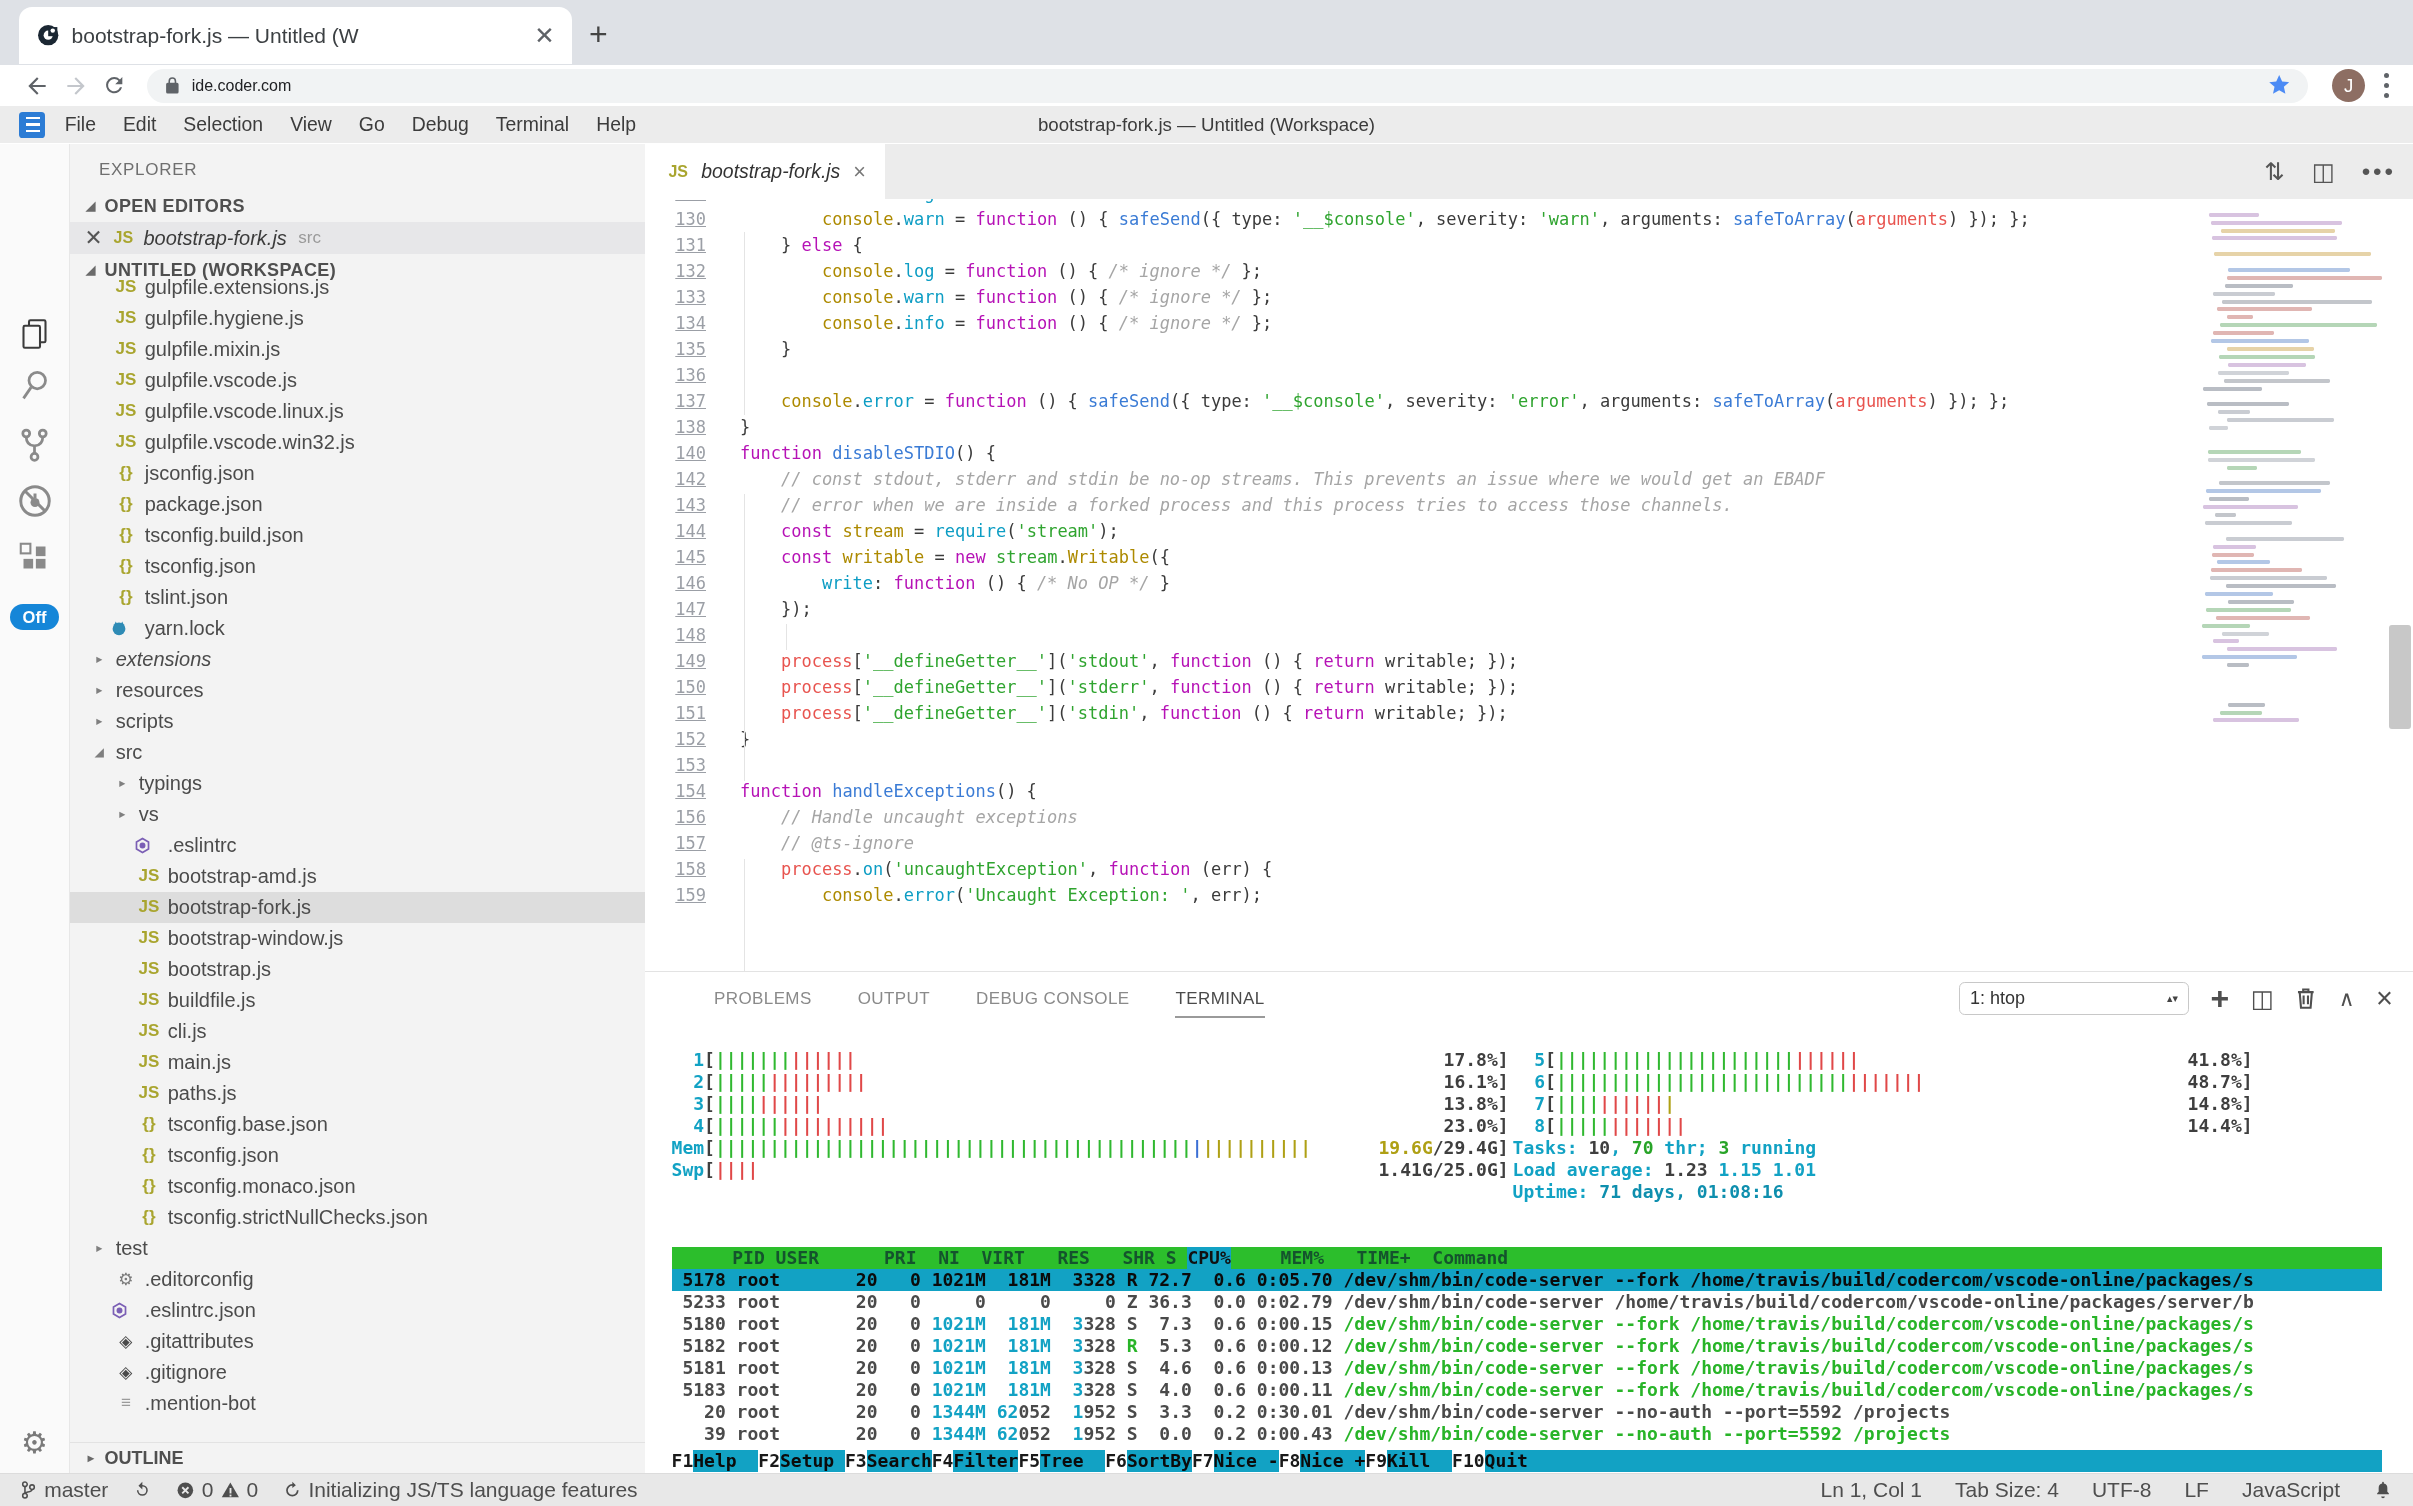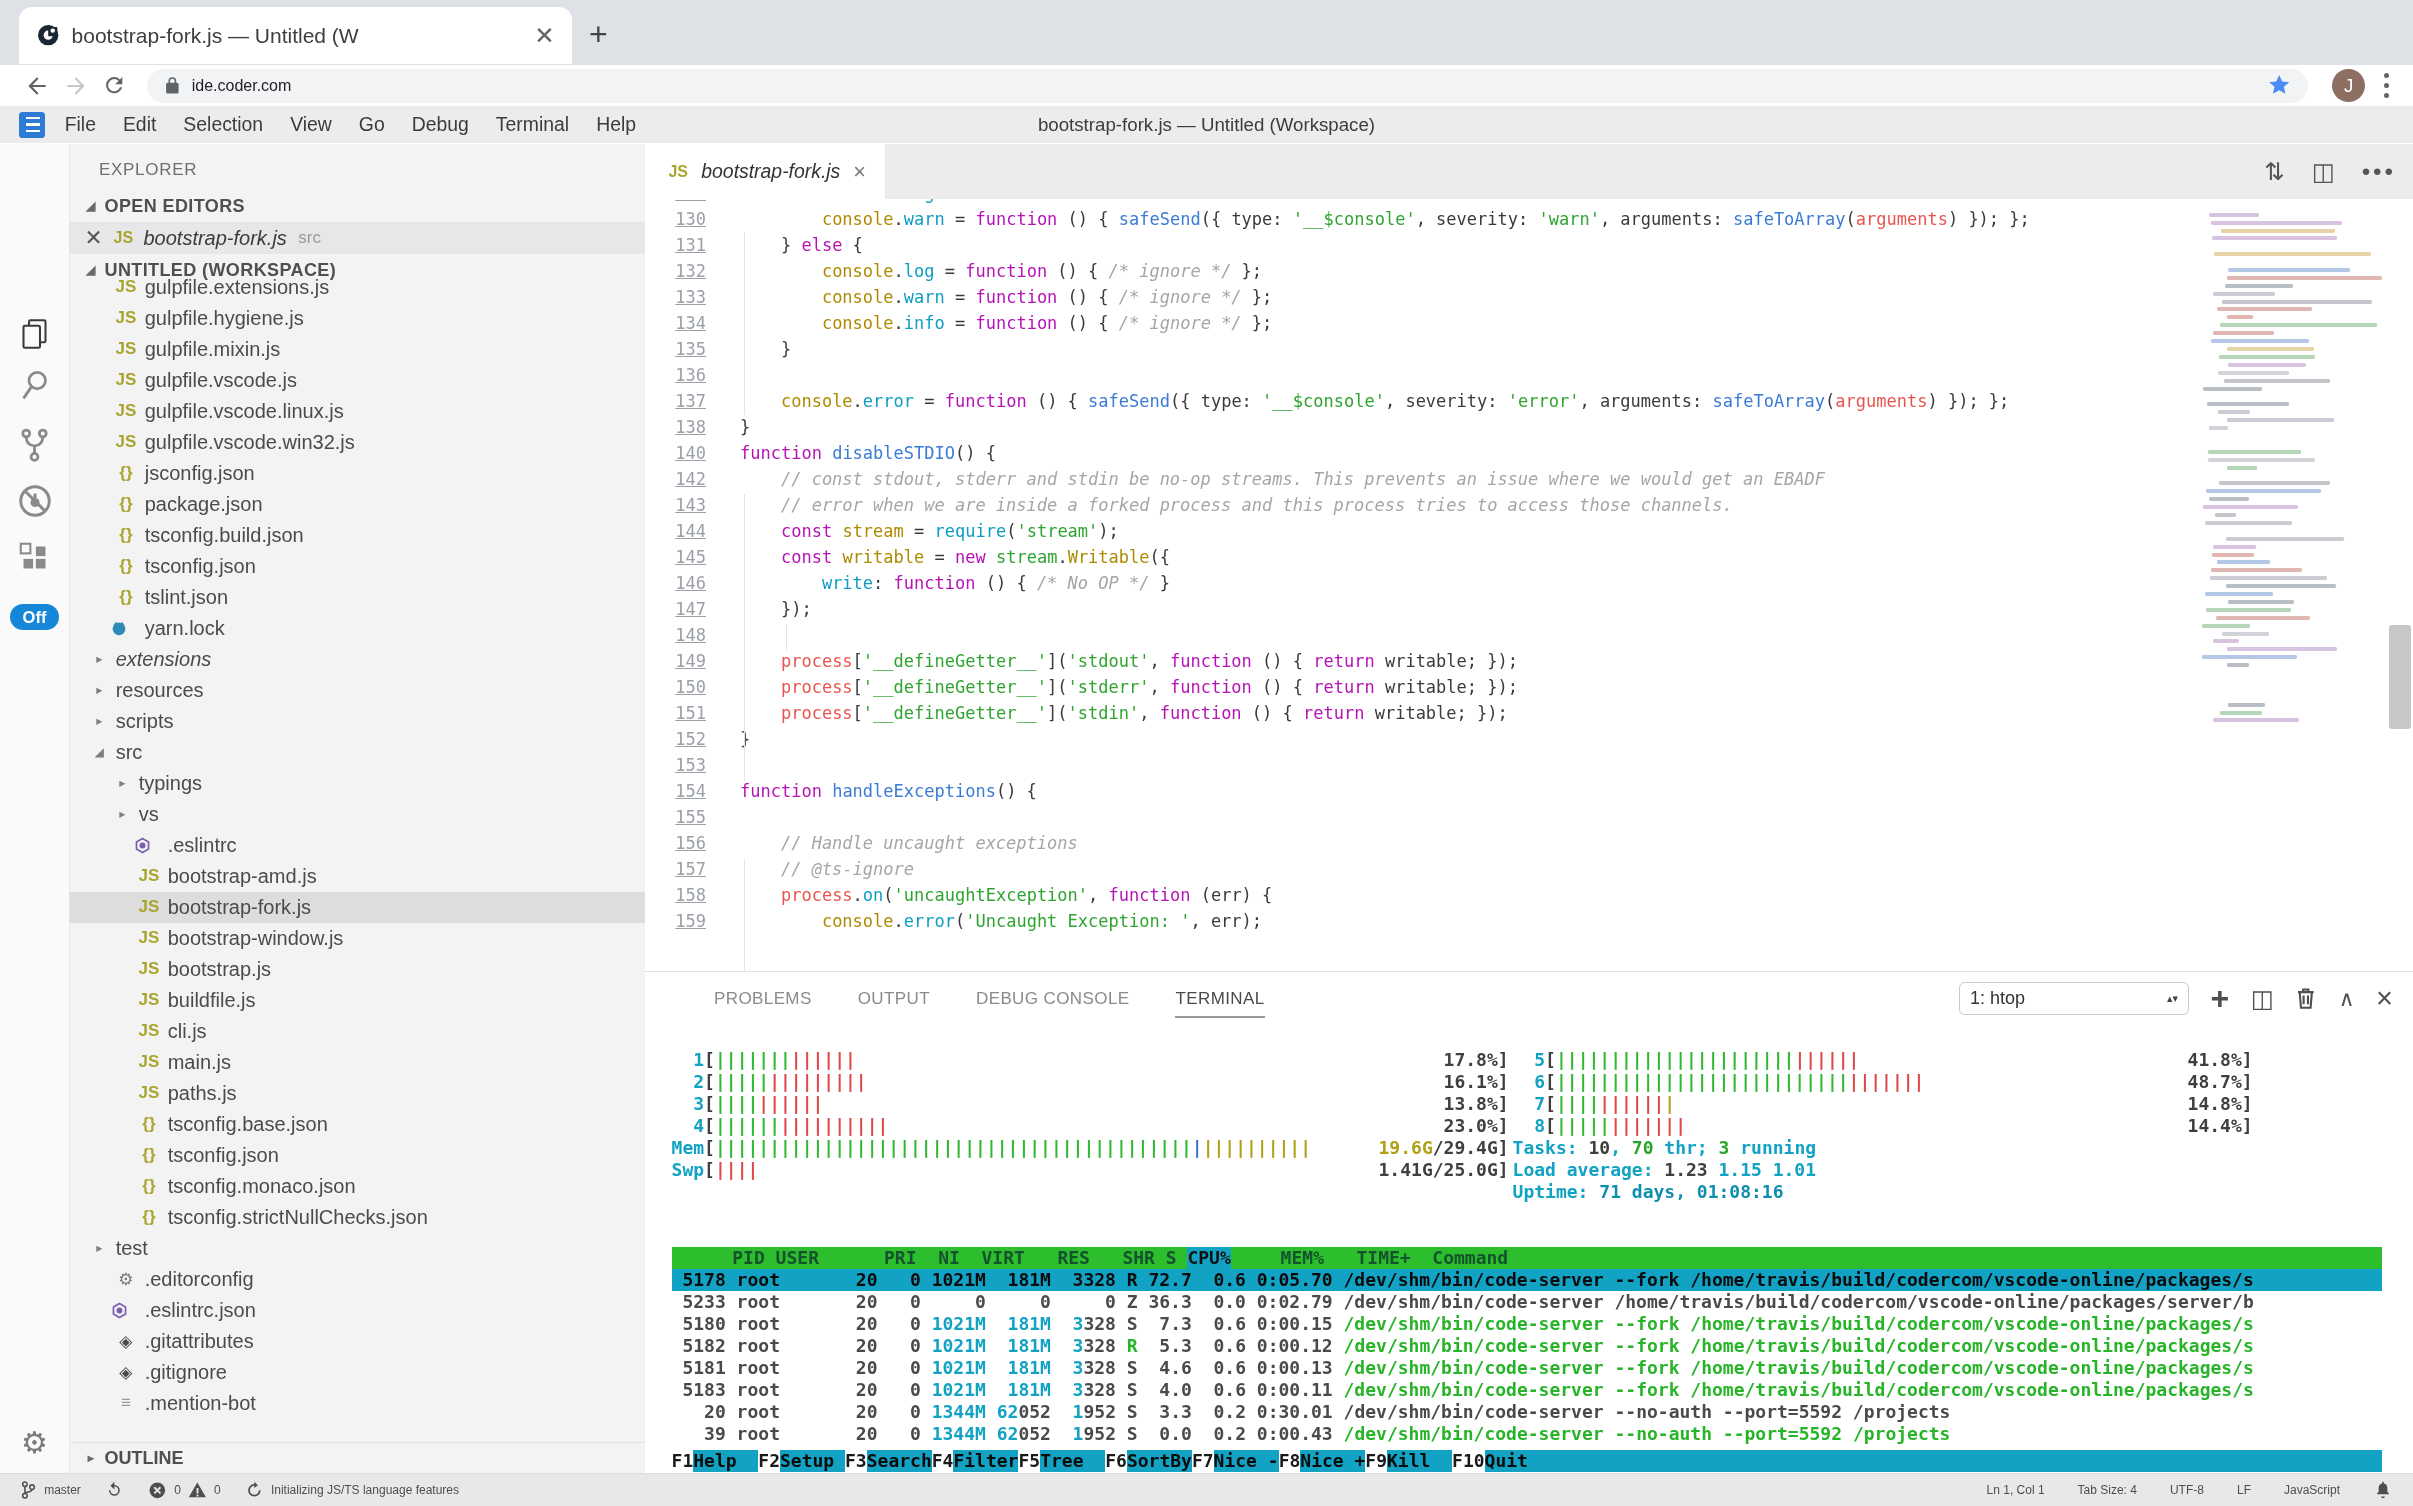--- a/index.html
+++ b/index.html
@@ -96,21 +96,21 @@
   .hg{background:#2CBE2C;color:#14532d;padding-left:39px;}
   .hc{background:#12A2C4;color:#111;}
   .rowsel{background:#12A2C4;color:#0B0B0B;width:1710px;}
   .t-t{color:#4A4A4A}.t-tc{color:#12A2C4}.t-tg{color:#28B428}
   .fbar{position:absolute;left:26.6px;bottom:1.4px;width:1710px;display:flex;white-space:pre;height:22px;}
   .fk{background:#fff;color:#1A1A1A;}
   .fl{background:#12A2C4;color:#0B0B0B;}
   .flfill{flex:1;background:#12A2C4;}
 
   
-  .statusbar{position:absolute;left:0;right:0;bottom:0;height:33px;background:#E8E8E8;border-top:1.4px solid #DCDCDC;display:flex;align-items:center;font-size:12px;color:#4E4E4E;box-sizing:border-box;padding:0 20px;}
+  .statusbar{position:absolute;left:0;right:0;bottom:0;height:33px;background:#E8E8E8;border-top:1.4px solid #DCDCDC;display:flex;align-items:center;font-size:21px;color:#4E4E4E;box-sizing:border-box;padding:0 20px;}
   .sb-item{display:flex;align-items:center;gap:7.2px;margin-right:24.4px;}
   .sb-right{margin-left:auto;display:flex;align-items:center;gap:33px;}
   svg{display:block;}
 </style>
 </head>
 <body>
 
 <div class="app">
 
   <div class="tabstrip">
@@ -470,21 +470,20 @@
             <div class="codeline"><span class="ln">145</span><span class="codetxt"><span class="tk-pl">    </span><span class="tk-kw">const</span><span class="tk-pl"> </span><span class="tk-gold">writable</span><span class="tk-pl"> = </span><span class="tk-kw">new</span><span class="tk-pl"> </span><span class="tk-str">stream</span><span class="tk-pl">.</span><span class="tk-gold">Writable</span><span class="tk-pl">({</span></span></div>
             <div class="codeline"><span class="ln">146</span><span class="codetxt"><span class="tk-pl">        </span><span class="tk-mem">write</span><span class="tk-pl">: </span><span class="tk-kw">function</span><span class="tk-pl"> () { </span><span class="tk-cm">/* No OP */</span><span class="tk-pl"> }</span></span></div>
             <div class="codeline"><span class="ln">147</span><span class="codetxt"><span class="tk-pl">    });</span></span></div>
             <div class="codeline"><span class="ln">148</span><span class="codetxt"></span></div>
             <div class="codeline"><span class="ln">149</span><span class="codetxt"><span class="tk-pl">    </span><span class="tk-proc">process</span><span class="tk-pl">[</span><span class="tk-str">'__defineGetter__'</span><span class="tk-pl">](</span><span class="tk-str">'stdout'</span><span class="tk-pl">, </span><span class="tk-kw">function</span><span class="tk-pl"> () { </span><span class="tk-kw">return</span><span class="tk-pl"> writable; });</span></span></div>
             <div class="codeline"><span class="ln">150</span><span class="codetxt"><span class="tk-pl">    </span><span class="tk-proc">process</span><span class="tk-pl">[</span><span class="tk-str">'__defineGetter__'</span><span class="tk-pl">](</span><span class="tk-str">'stderr'</span><span class="tk-pl">, </span><span class="tk-kw">function</span><span class="tk-pl"> () { </span><span class="tk-kw">return</span><span class="tk-pl"> writable; });</span></span></div>
             <div class="codeline"><span class="ln">151</span><span class="codetxt"><span class="tk-pl">    </span><span class="tk-proc">process</span><span class="tk-pl">[</span><span class="tk-str">'__defineGetter__'</span><span class="tk-pl">](</span><span class="tk-str">'stdin'</span><span class="tk-pl">, </span><span class="tk-kw">function</span><span class="tk-pl"> () { </span><span class="tk-kw">return</span><span class="tk-pl"> writable; });</span></span></div>
             <div class="codeline"><span class="ln">152</span><span class="codetxt"><span class="tk-pl">}</span></span></div>
             <div class="codeline"><span class="ln">153</span><span class="codetxt"></span></div>
             <div class="codeline"><span class="ln">154</span><span class="codetxt"><span class="tk-kw">function</span><span class="tk-pl"> </span><span class="tk-fn">handleExceptions</span><span class="tk-pl">() {</span></span></div>
-            <div class="codeline"><span class="ln">155</span><span class="codetxt"></span></div>
             <div class="codeline"><span class="ln">156</span><span class="codetxt"><span class="tk-cm">    // Handle uncaught exceptions</span></span></div>
             <div class="codeline"><span class="ln">157</span><span class="codetxt"><span class="tk-cm">    // @ts-ignore</span></span></div>
             <div class="codeline"><span class="ln">158</span><span class="codetxt"><span class="tk-pl">    </span><span class="tk-proc">process</span><span class="tk-pl">.</span><span class="tk-mem">on</span><span class="tk-pl">(</span><span class="tk-str">'uncaughtException'</span><span class="tk-pl">, </span><span class="tk-kw">function</span><span class="tk-pl"> (err) {</span></span></div>
             <div class="codeline"><span class="ln">159</span><span class="codetxt"><span class="tk-pl">        </span><span class="tk-gold">console</span><span class="tk-pl">.</span><span class="tk-mem">error</span><span class="tk-pl">(</span><span class="tk-str">'Uncaught Exception: '</span><span class="tk-pl">, err);</span></span></div>
           </div>
         <div class="iguide" style="left:99px;top:33px;height:183px;"></div>
         <div class="iguide" style="left:99px;top:295px;height:287px;"></div>
         <div class="iguide" style="left:99px;top:660px;height:115px;"></div>
         <div class="iguide" style="left:141px;top:425px;height:26px;"></div>
         <div class="minimap" id="minimap">

